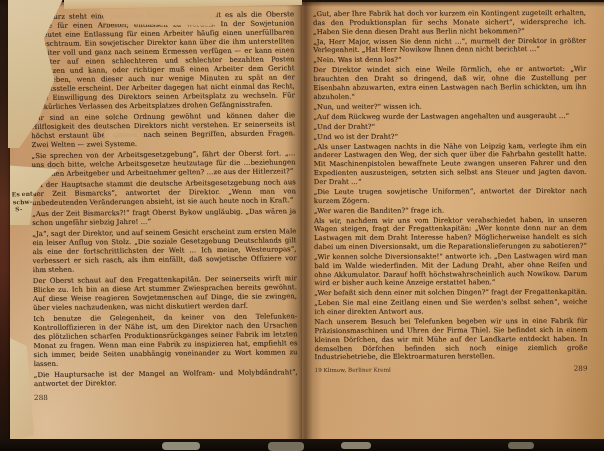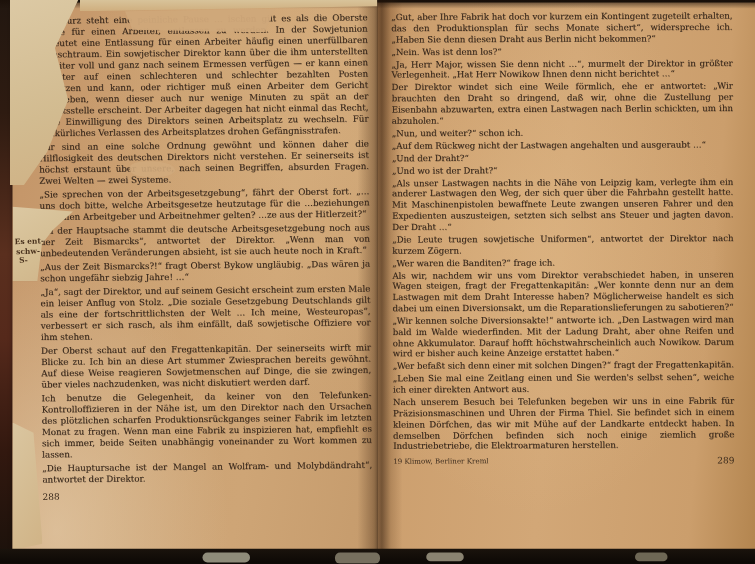--- a/index.html
+++ b/index.html
@@ -134,25 +134,25 @@
     <p>„Aus der Zeit Bismarcks?!“ fragt Oberst Bykow ungläubig. „Das wären ja schon ungefähr siebzig Jahre! …“</p>
     <p>„Ja“, sagt der Direktor, und auf seinem Gesicht erscheint zum ersten Male ein leiser Anflug von Stolz. „Die soziale Gesetzgebung Deutschlands gilt als eine der fortschrittlichsten der Welt … Ich meine, Westeuropas“, verbessert er sich rasch, als ihm einfällt, daß sowjetische Offiziere vor ihm stehen.</p>
     <p>Der Oberst schaut auf den Fregattenkapitän. Der seinerseits wirft mir Blicke zu. Ich bin an diese Art stummer Zwiesprachen bereits gewöhnt. Auf diese Weise reagieren Sowjetmenschen auf Dinge, die sie zwingen, über vieles nachzudenken, was nicht diskutiert werden darf.</p>
     <p>Ich benutze die Gelegenheit, da keiner von den Telefunken-Kontrolloffizieren in der Nähe ist, um den Direktor nach den Ursachen des plötzlichen scharfen Produktionsrückganges seiner Fabrik im letzten Monat zu fragen. Wenn man eine Fabrik zu inspizieren hat, empfiehlt es sich immer, beide Seiten unabhängig voneinander zu Wort kommen zu lassen.</p>
     <p>„Die Hauptursache ist der Mangel an Wolfram- und Molybdändraht“, antwortet der Direktor.</p>
     <div class="footer-left">288</div>
   </div>
 
   <div class="text-col text-right">
     <p>„Gut, aber Ihre Fabrik hat doch vor kurzem ein Kontingent zugeteilt erhalten, das den Produktionsplan für sechs Monate sichert“, widerspreche ich. „Haben Sie denn diesen Draht aus Berlin nicht bekommen?“</p>
+    <p>„Ja, Herr Major, wissen Sie denn nicht …“, murmelt der Direktor in größter Verlegenheit. „Hat Herr Nowikow Ihnen denn nicht berichtet …“</p>
     <p>„Nein. Was ist denn los?“</p>
-    <p>„Ja, Herr Major, wissen Sie denn nicht …“, murmelt der Direktor in größter Verlegenheit. „Hat Herr Nowikow Ihnen denn nicht berichtet …“</p>
     <p>Der Direktor windet sich eine Weile förmlich, ehe er antwortet: „Wir brauchten den Draht so dringend, daß wir, ohne die Zustellung per Eisenbahn abzuwarten, extra einen Lastwagen nach Berlin schickten, um ihn abzuholen.“</p>
-    <p>„Nun, und weiter?“ schon ich.</p>
-    <p>„Auf dem Rückweg nicht der Lastwagen angehalten und ausgeraubt …“</p>
+    <p>„Nun, und weiter?“ wissen ich.</p>
+    <p>„Auf dem Rückweg wurde der Lastwagen angehalten und ausgeraubt …“</p>
     <p>„Und der Draht?“</p>
     <p>„Und wo ist der Draht?“</p>
     <p>„Als unser Lastwagen nachts in die Nähe von Leipzig kam, verlegte ihm ein anderer Lastwagen den Weg, der sich quer über die Fahrbahn gestellt hatte. Mit Maschinenpistolen bewaffnete Leute zwangen unseren Fahrer und den Expedienten auszusteigen, setzten sich selbst ans Steuer und jagten davon. Der Draht …“</p>
     <p>„Die Leute trugen sowjetische Uniformen“, antwortet der Direktor nach kurzem Zögern.</p>
     <p>„Wer waren die Banditen?“ frage ich.</p>
     <p>Als wir, nachdem wir uns vom Direktor verabschiedet haben, in unseren Wagen steigen, fragt der Fregattenkapitän: „Wer konnte denn nur an dem Lastwagen mit dem Draht Interesse haben? Möglicherweise handelt es sich dabei um einen Diversionsakt, um die Reparationslieferungen zu sabotieren?“</p>
     <p>„Wir kennen solche Diversionsakte!“ antworte ich. „Den Lastwagen wird man bald im Walde wiederfinden. Mit der Ladung Draht, aber ohne Reifen und ohne Akkumulator. Darauf hofft höchstwahrscheinlich auch Nowikow. Darum wird er bisher auch keine Anzeige erstattet haben.“</p>
     <p>„Wer befaßt sich denn einer mit solchen Dingen?“ fragt der Fregattenkapitän.</p>
     <p>„Leben Sie mal eine Zeitlang einen und Sie werden's selbst sehen“, weiche ich einer direkten Antwort aus.</p>
     <p>Nach unserem Besuch bei Telefunken begeben wir uns in eine Fabrik für Präzisionsmaschinen und Uhren der Firma Thiel. Sie befindet sich in einem kleinen Dörfchen, das wir mit Mühe auf der Landkarte entdeckt haben. In demselben Dörfchen befinden sich noch einige ziemlich große Industriebetriebe, die Elektroarmaturen herstellen.</p>

